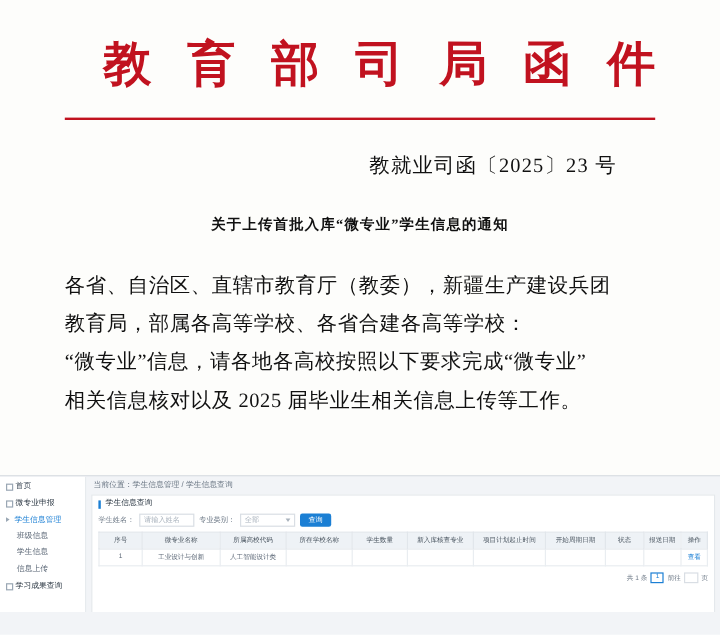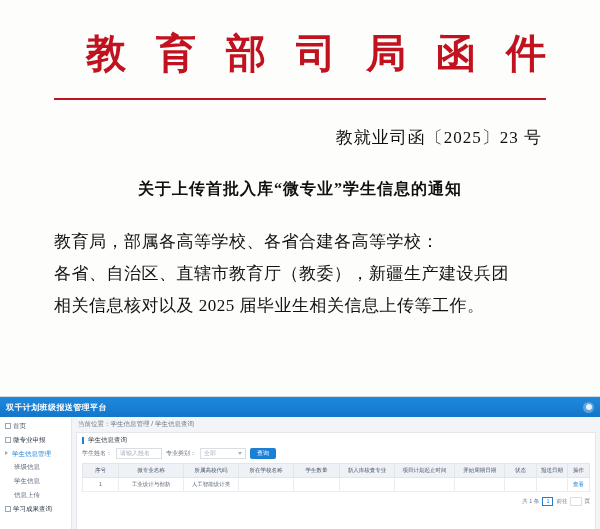--- a/index.html
+++ b/index.html
@@ -42,31 +42,31 @@
   }
   .doc-rule {
     margin: 20px auto 0 auto;
     width: 492px;
     height: 2px;
     background: #c1121f;
   }
 
   .doc-number {
     margin-top: 26px;
-    padding-right: 58px;
+    padding-right: 86px;
     text-align: right;
     font-size: 17px;
     color: #111;
     letter-spacing: 1px;
   }
 
   .doc-subject {
     margin-top: 30px;
     text-align: center;
-    font-size: 16px;
+    font-size: 12px;
     font-weight: bold;
     color: #111;
     letter-spacing: 1px;
   }
 
   .doc-body {
     margin: 26px 54px 0 54px;
     font-size: 17px;
     line-height: 32px;
     color: #111;
@@ -302,33 +302,29 @@
   <div class="doc-header">
     <div class="doc-title">教 育 部 司 局 函 件</div>
     <div class="doc-rule"></div>
   </div>
 
   <div class="doc-number">教就业司函〔2025〕23 号</div>
 
   <div class="doc-subject">关于上传首批入库“微专业”学生信息的通知</div>
 
   <div class="doc-body">
+    <p>各省、自治区、直辖市教育厅（教委），新疆生产建设兵团</p>
     <p>教育局，部属各高等学校、各省合建各高等学校：</p>
-    <p>各省、自治区、直辖市教育厅（教委），新疆生产建设兵团</p>
+    <p>“微专业”信息，请各地各高校按照以下要求完成“微专业”</p>
     <p>相关信息核对以及 2025 届毕业生相关信息上传等工作。</p>
   </div>
 </div>
 
 <div class="app">
 
-  <div class="app-titlebar">
-    <span class="app-name">双千计划班级报送管理平台</span>
-    <span class="spacer"></span>
-    <span class="user-icon"></span>
-  </div>
 
   <div class="app-body">
 
     <div class="app-sidebar">
       <div class="side-item">
         <span class="side-ico"></span>
         <span>首页</span>
       </div>
       <div class="side-item group">
         <span class="side-ico"></span>

